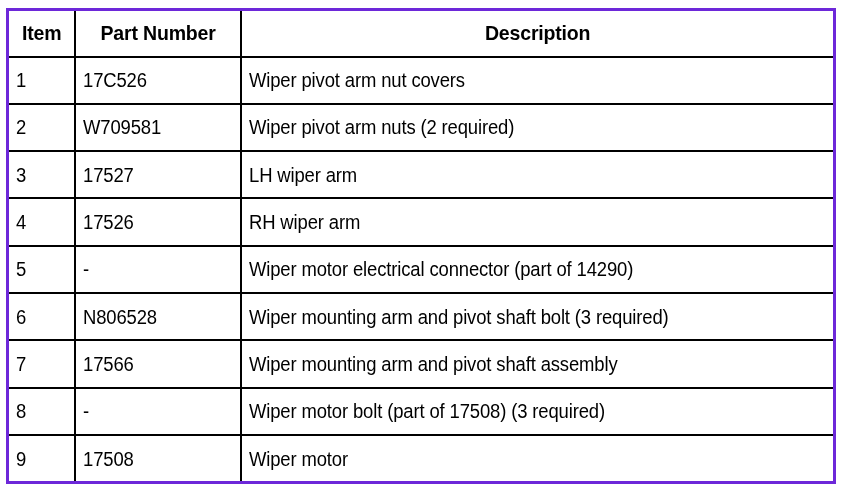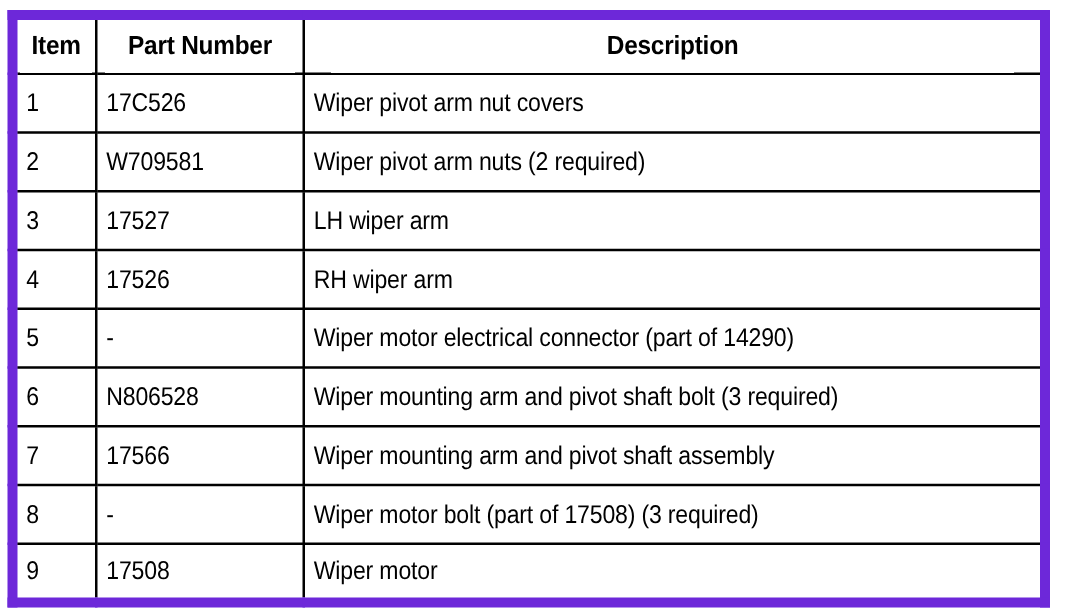--- a/index.html
+++ b/index.html
@@ -23,21 +23,21 @@
   }
 
   .parts-table {
     position: absolute;
     left: 6px;
     top: 8px;
     width: 830px;
     height: 476px;
     border-collapse: collapse;
     table-layout: fixed;
-    border: 8px solid #6d28d9;
+    border: 3px solid #6d28d9;
     background: #ffffff;
     box-sizing: border-box;
     padding-left: 44px;
   }
 
   .parts-table col.c-item   { width: 67px; }
   .parts-table col.c-part   { width: 166px; }
   .parts-table col.c-desc   { width: 593px; }
 
   .parts-table th,

